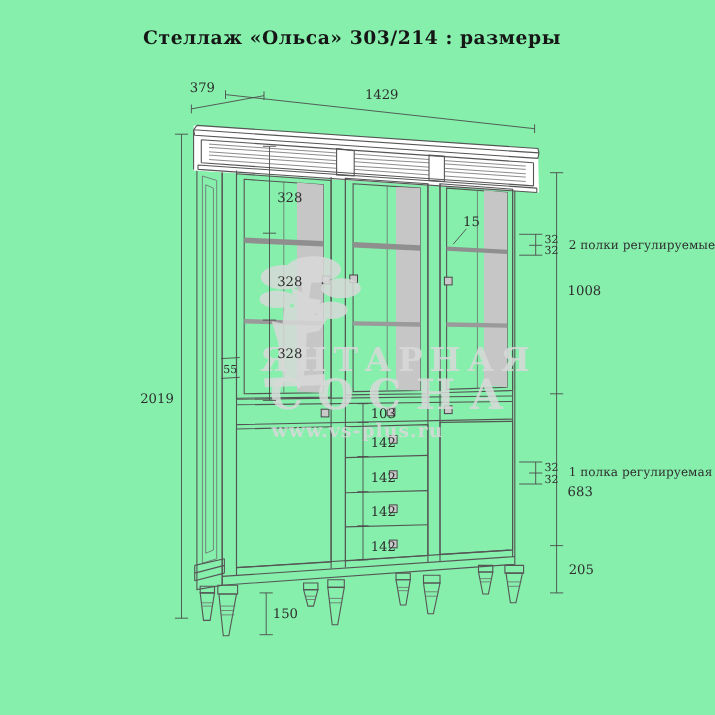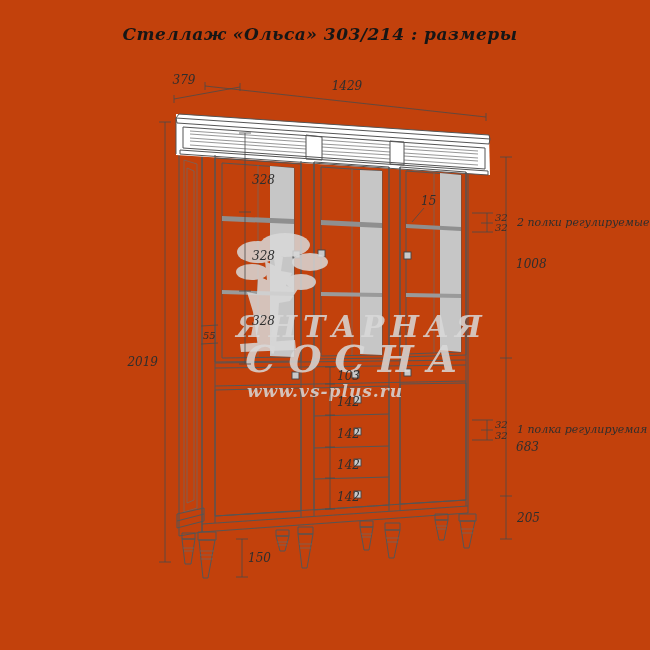--- a/index.html
+++ b/index.html
@@ -1,17 +1,17 @@
 <!DOCTYPE html>
 <html><head>
 <meta charset="utf-8">
 <style>
   html,body{margin:0;padding:0;background:#ffffff;}
-  .canvas{position:relative;width:650px;height:650px;background:#c2410c;overflow:hidden;
-          font-family:"DejaVu Serif", serif;font-style:italic;}
+  .canvas{position:relative;width:650px;height:650px;background:#86efac;overflow:hidden;
+          font-family:"DejaVu Serif", serif;}
   svg{position:absolute;left:0;top:0;}
   svg text{fill:#2e2e2e;font-family:"DejaVu Serif", serif;}
   .dimnum{font-size:12px;}
   .dimsmall{font-size:10px;}
   .note{font-size:11px;}
   .ln{stroke:#555;stroke-width:1;fill:none;}
   .thin{stroke:#6a6a6a;stroke-width:0.7;fill:none;}
   .dim{stroke:#4a4a4a;stroke-width:0.8;fill:none;}
   .title{font-size:17px;font-weight:bold;fill:#161616;letter-spacing:0.5px;}
   .wm{fill:#d9d9d9;opacity:0.85;font-weight:bold;}

